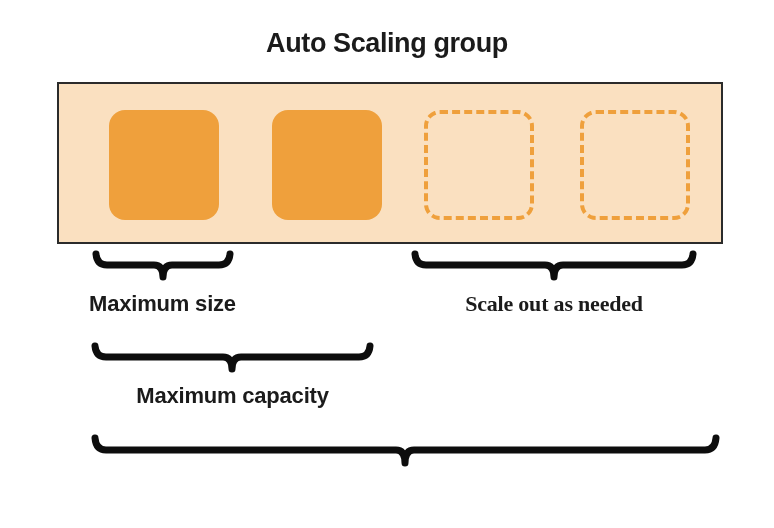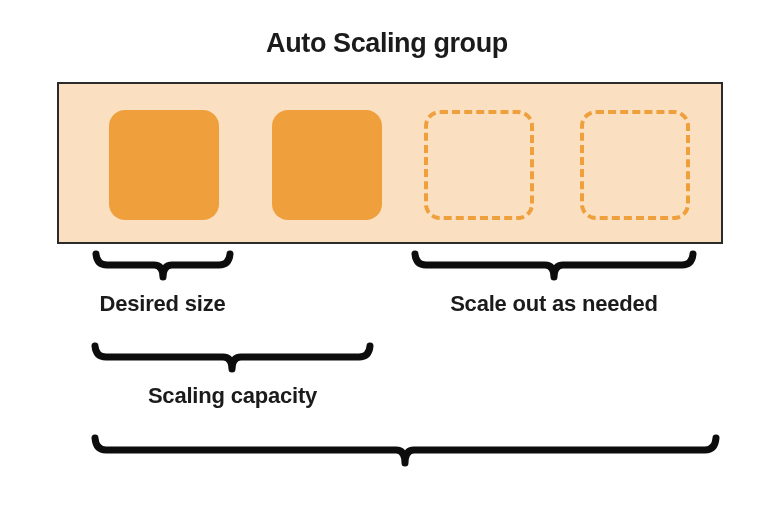--- a/index.html
+++ b/index.html
@@ -101,29 +101,29 @@
   <div class="asg-panel">
     <div class="instance filled inst-1"></div>
     <div class="instance filled inst-2"></div>
     <div class="instance dashed inst-3"></div>
     <div class="instance dashed inst-4"></div>
   </div>
 
   <svg class="brace-svg" style="left:93px; top:250px;" width="140" height="32">
     <path class="brace-path" stroke-width="7" d="M 3 4 Q 4 15 14 15 L 61 15 Q 70 15 70 27 Q 70 15 79 15 L 126 15 Q 136 15 137 4"></path>
   </svg>
-  <div class="annot-label" style="left:0px; top:291px; width:325px;">Desired size</div>
+  <div class="annot-label" style="left:0px; top:291px; width:325px;">Maximum size</div>
 
   <svg class="brace-svg" style="left:412px; top:250px;" width="284" height="32">
     <path class="brace-path" stroke-width="7" d="M 3 4 Q 4 15 14 15 L 133 15 Q 142 15 142 27 Q 142 15 151 15 L 270 15 Q 280 15 281 4"></path>
   </svg>
-  <div class="annot-label" style="left:391px; top:291px; width:326px;">Scale out as needed</div>
+  <div class="annot-label" style="left:391px; top:291px; width:326px;font-family:Liberation Serif, serif;">Scale out as needed</div>
 
   <svg class="brace-svg" style="left:92px; top:342px;" width="281" height="32">
     <path class="brace-path" stroke-width="7" d="M 3 4 Q 4 15 14 15 L 131 15 Q 140 15 140 27 Q 140 15 149 15 L 267 15 Q 277 15 278 4"></path>
   </svg>
-  <div class="annot-label" style="left:92px; top:383px; width:281px;">Scaling capacity</div>
+  <div class="annot-label" style="left:92px; top:383px; width:281px;">Maximum capacity</div>
 
   <svg class="brace-svg" style="left:92px; top:434px;" width="627" height="34">
     <path class="brace-path" stroke-width="7" d="M 3 4 Q 4 16 14 16 L 304 16 Q 313 16 313 29 Q 313 16 322 16 L 613 16 Q 623 16 624 4"></path>
   </svg>
 
 </div>
 
 </body></html>

